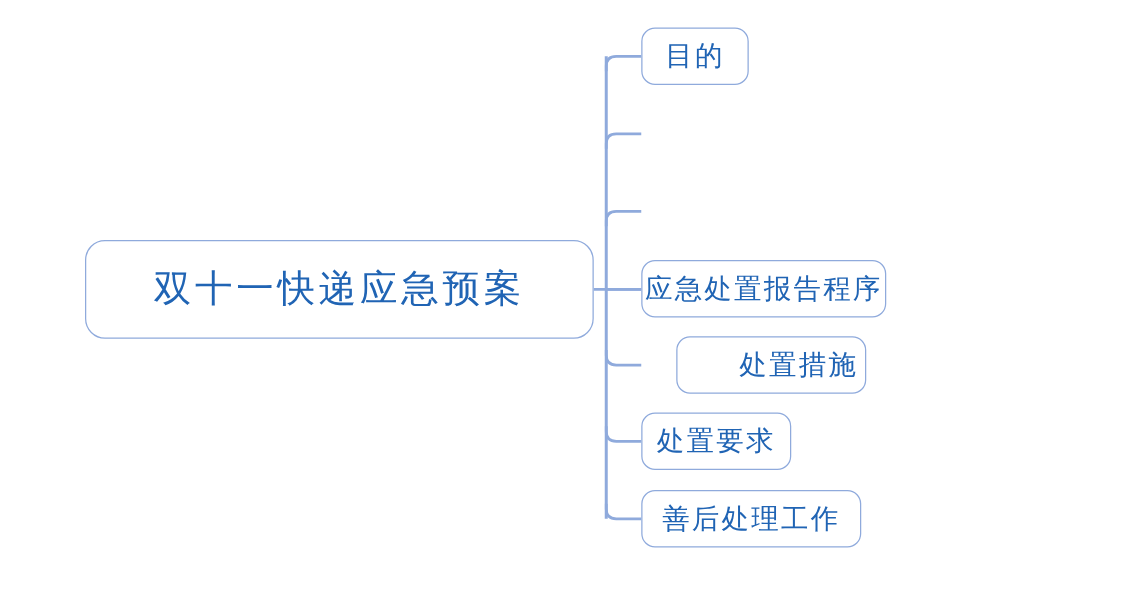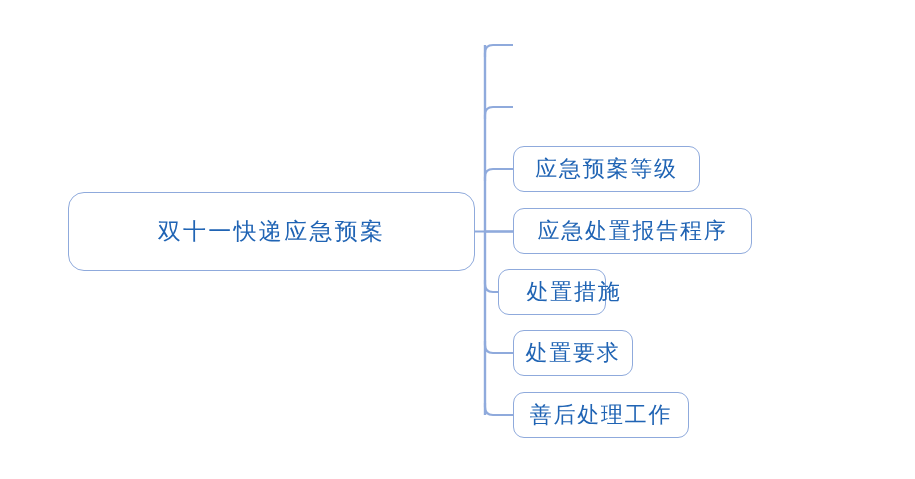--- a/index.html
+++ b/index.html
@@ -55,38 +55,38 @@
   
   #root-node {
     left: 68px;
     top: 192px;
     width: 407px;
     height: 79px;
     border-radius: 16px;
     border-width: 1.8px;
   }
   #root-node .node-label {
-    font-size: 23px;
+    font-size: 30px;
     letter-spacing: 0.10em;
   }
 
   
   .child-node {
     height: 46px;
     border-radius: 11px;
   }
   .child-node .node-label {
     font-size: 22px;
   }
 
   .child-0 { left: 513px; top: 22px;  width: 86px; }
   .child-1 { left: 513px; top: 84px;  width: 136px; }
   .child-2 { left: 513px; top: 146px; width: 187px; }
-  .child-3 { left: 513px; top: 208px; width: 239px; }
-  .child-4 { left: 498px; top: 269px; width: 108px; padding-left: 44px; }
+  .child-3 { left: 513px; top: 208px; width: 196px; }
+  .child-4 { left: 541px; top: 269px; width: 152px; padding-left: 44px; }
   .child-5 { left: 513px; top: 330px; width: 120px; }
   .child-6 { left: 513px; top: 392px; width: 176px; }
 </style>
 </head>
 <body>
 
 <div id="canvas">
 
   <svg id="connectors" viewBox="0 0 915 479" width="915" height="479" aria-hidden="true">
     <g fill="none" stroke="#8FAADC" stroke-width="2.2" stroke-linecap="butt">
@@ -102,25 +102,25 @@
       <path d="M485,280 L485,284 Q485,292 493,292 L513,292"></path>
       <path d="M485,341 L485,345 Q485,353 493,353 L513,353"></path>
       <path d="M485,403 L485,407 Q485,415 493,415 L513,415"></path>
     </g>
   </svg>
 
   <div class="node" id="root-node">
     <span class="node-label">双十一快递应急预案</span>
   </div>
 
+  <div class="node child-node child-0">
+    <span class="node-label">目的</span>
+  </div>
 
 
-  <div class="node child-node child-2">
-    <span class="node-label">应急预案等级</span>
-  </div>
 
   <div class="node child-node child-3">
     <span class="node-label">应急处置报告程序</span>
   </div>
 
   <div class="node child-node child-4">
     <span class="node-label">处置措施</span>
   </div>
 
   <div class="node child-node child-5">

